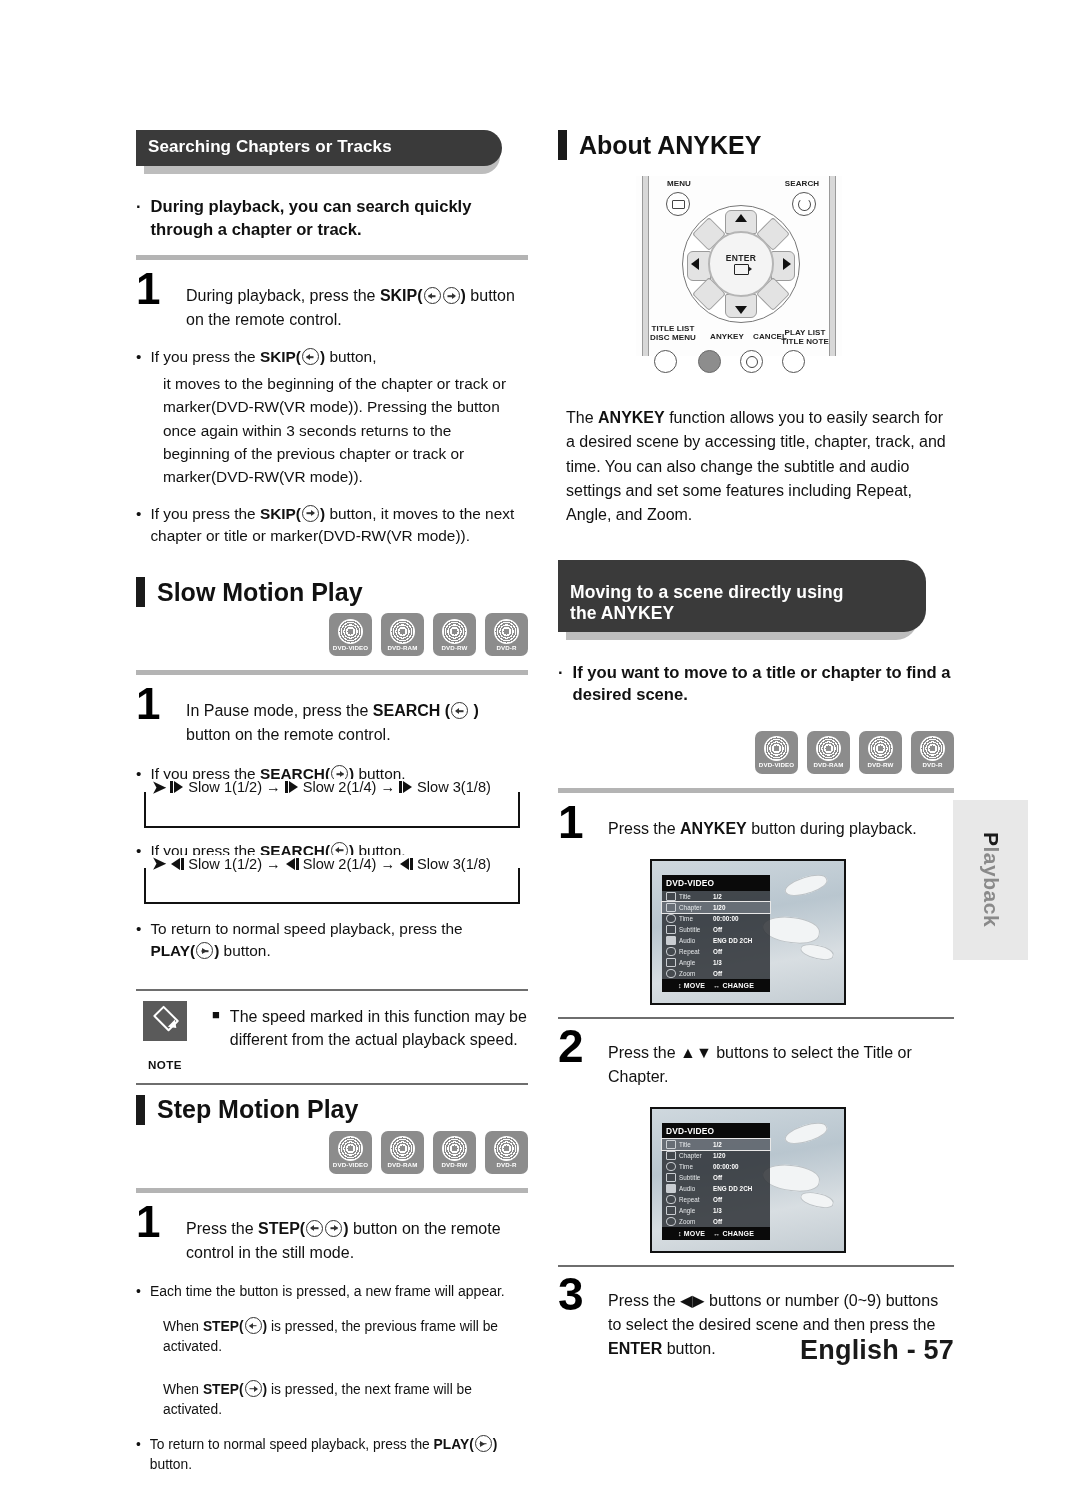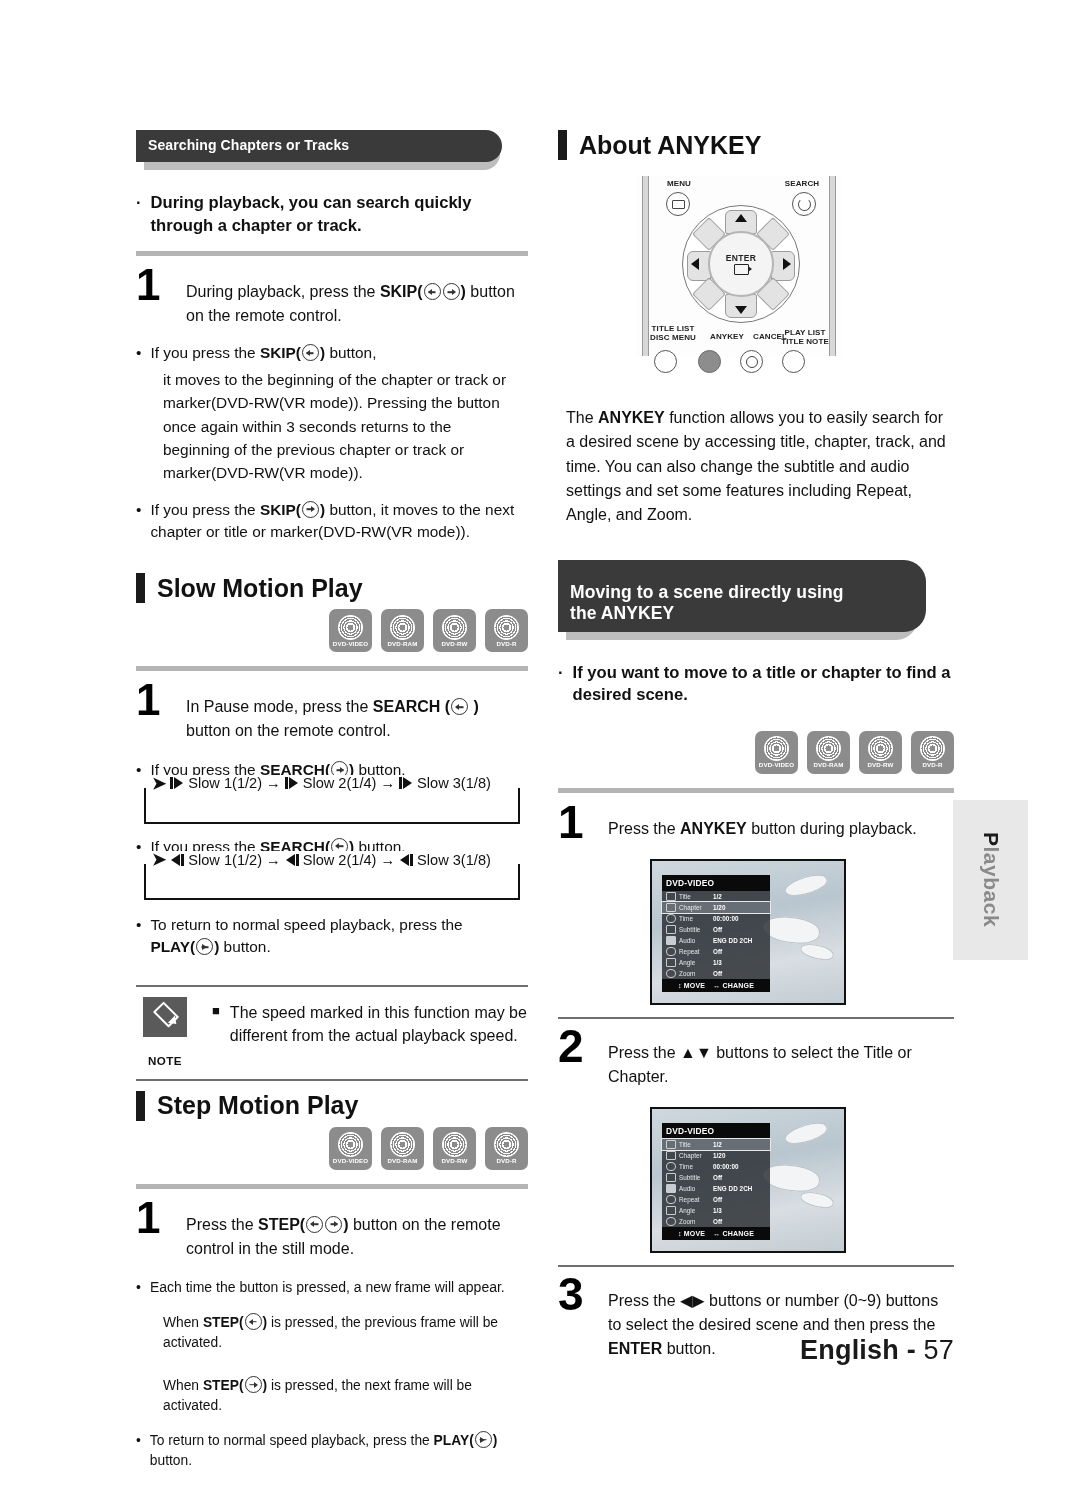--- a/index.html
+++ b/index.html
@@ -19,21 +19,21 @@
 
   
   .pill-wrap{position:relative;margin-bottom:6px;}
   .pill{
     position:relative;
     background:#3a3a3a;
     color:#fff;
     font-weight:bold;
     border-radius:0 22px 22px 0;
     padding:7px 54px 9px 12px;
-    font-size:14px;
+    font-size:17px;
     letter-spacing:.1px;
     display:inline-block;
     z-index:2;
   }
   .pill.small{font-size:17.5px;padding:22px 60px 8px 12px;}
   .pill-shadow{
     position:absolute;
     left:8px;top:8px;
     height:100%;
     background:#bdbdbd;
@@ -263,21 +263,21 @@
     writing-mode:vertical-rl;
     font-size:21px;font-weight:bold;color:#8a8a8a;letter-spacing:.5px;
   }
   .sidetab span::first-letter{color:#1b1b1b;}
 
   
   .footer{
     position:absolute;right:126px;top:1335px;
     font-size:27px;font-weight:bold;color:#1a1a1a;letter-spacing:.2px;
   }
-  .footer .pg{font-weight:normal;}
+  .footer .pg{font-weight:bold;}
 
   .sp6{height:6px;}.sp8{height:8px;}.sp10{height:10px;}
   .sp14{height:14px;}.sp18{height:18px;}.sp24{height:24px;}.sp30{height:30px;}
 </style>
 </head>
 <body>
 
 <div class="page">
 
   <div class="col-left">

